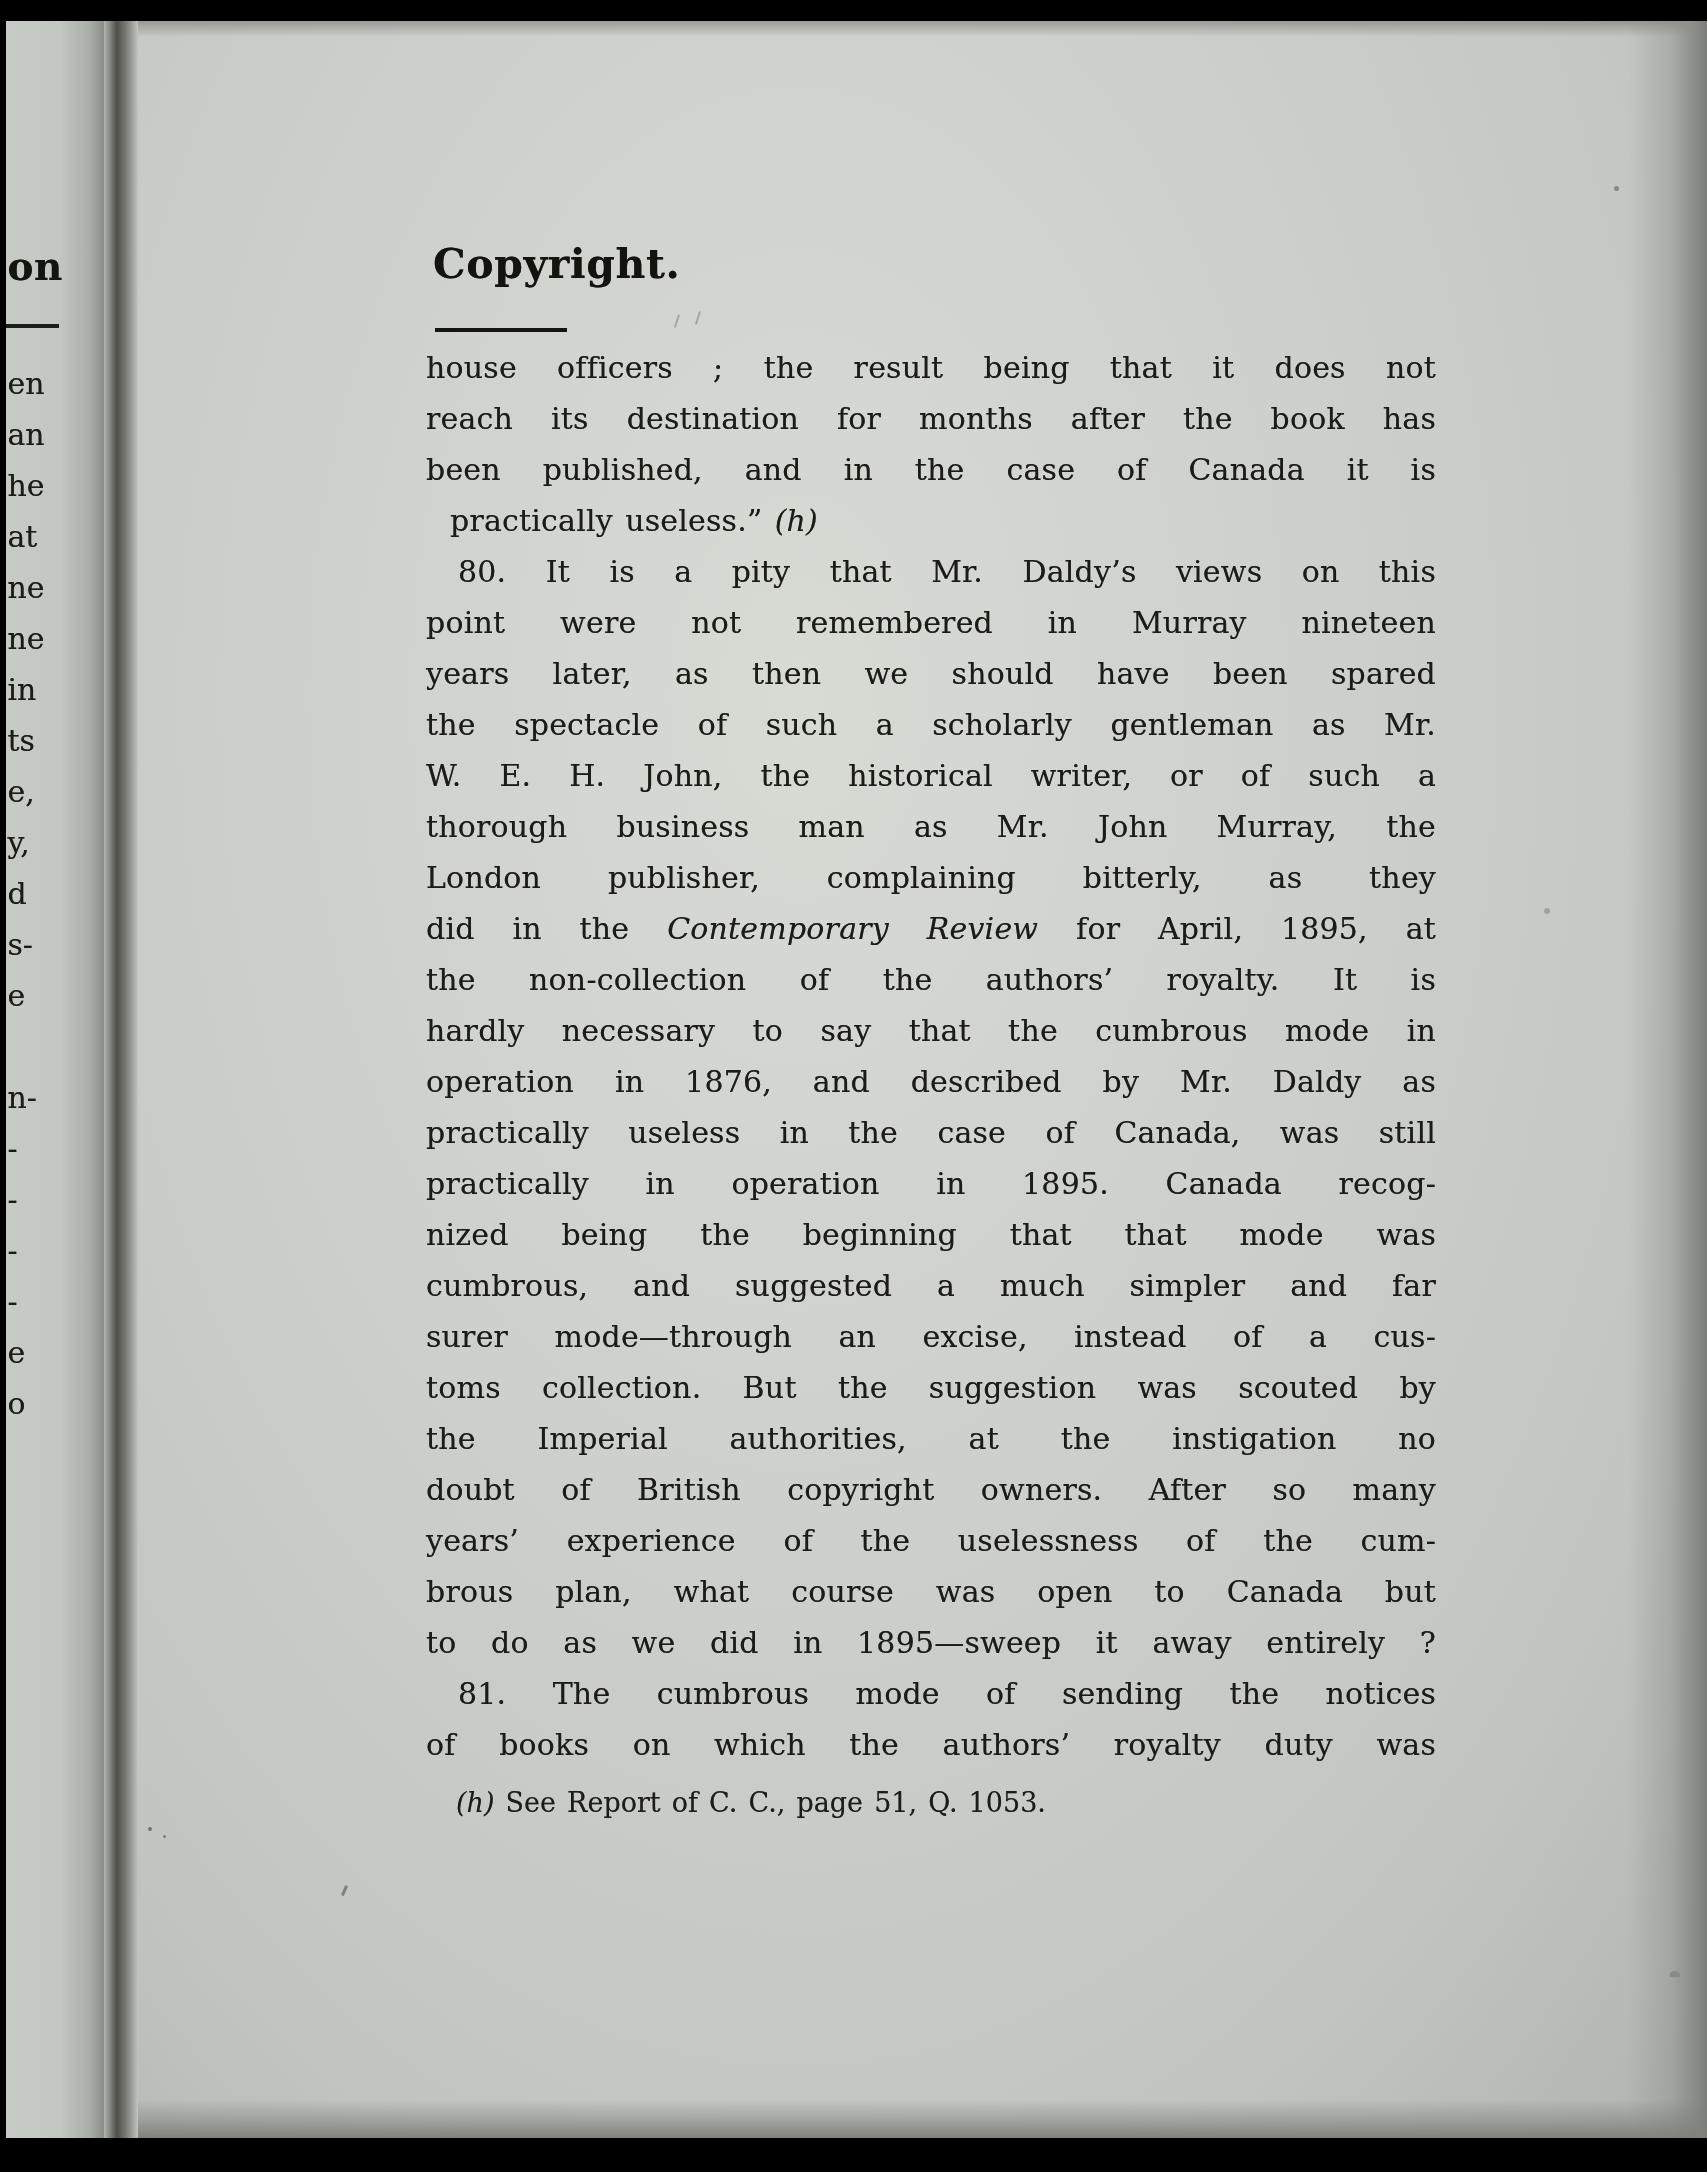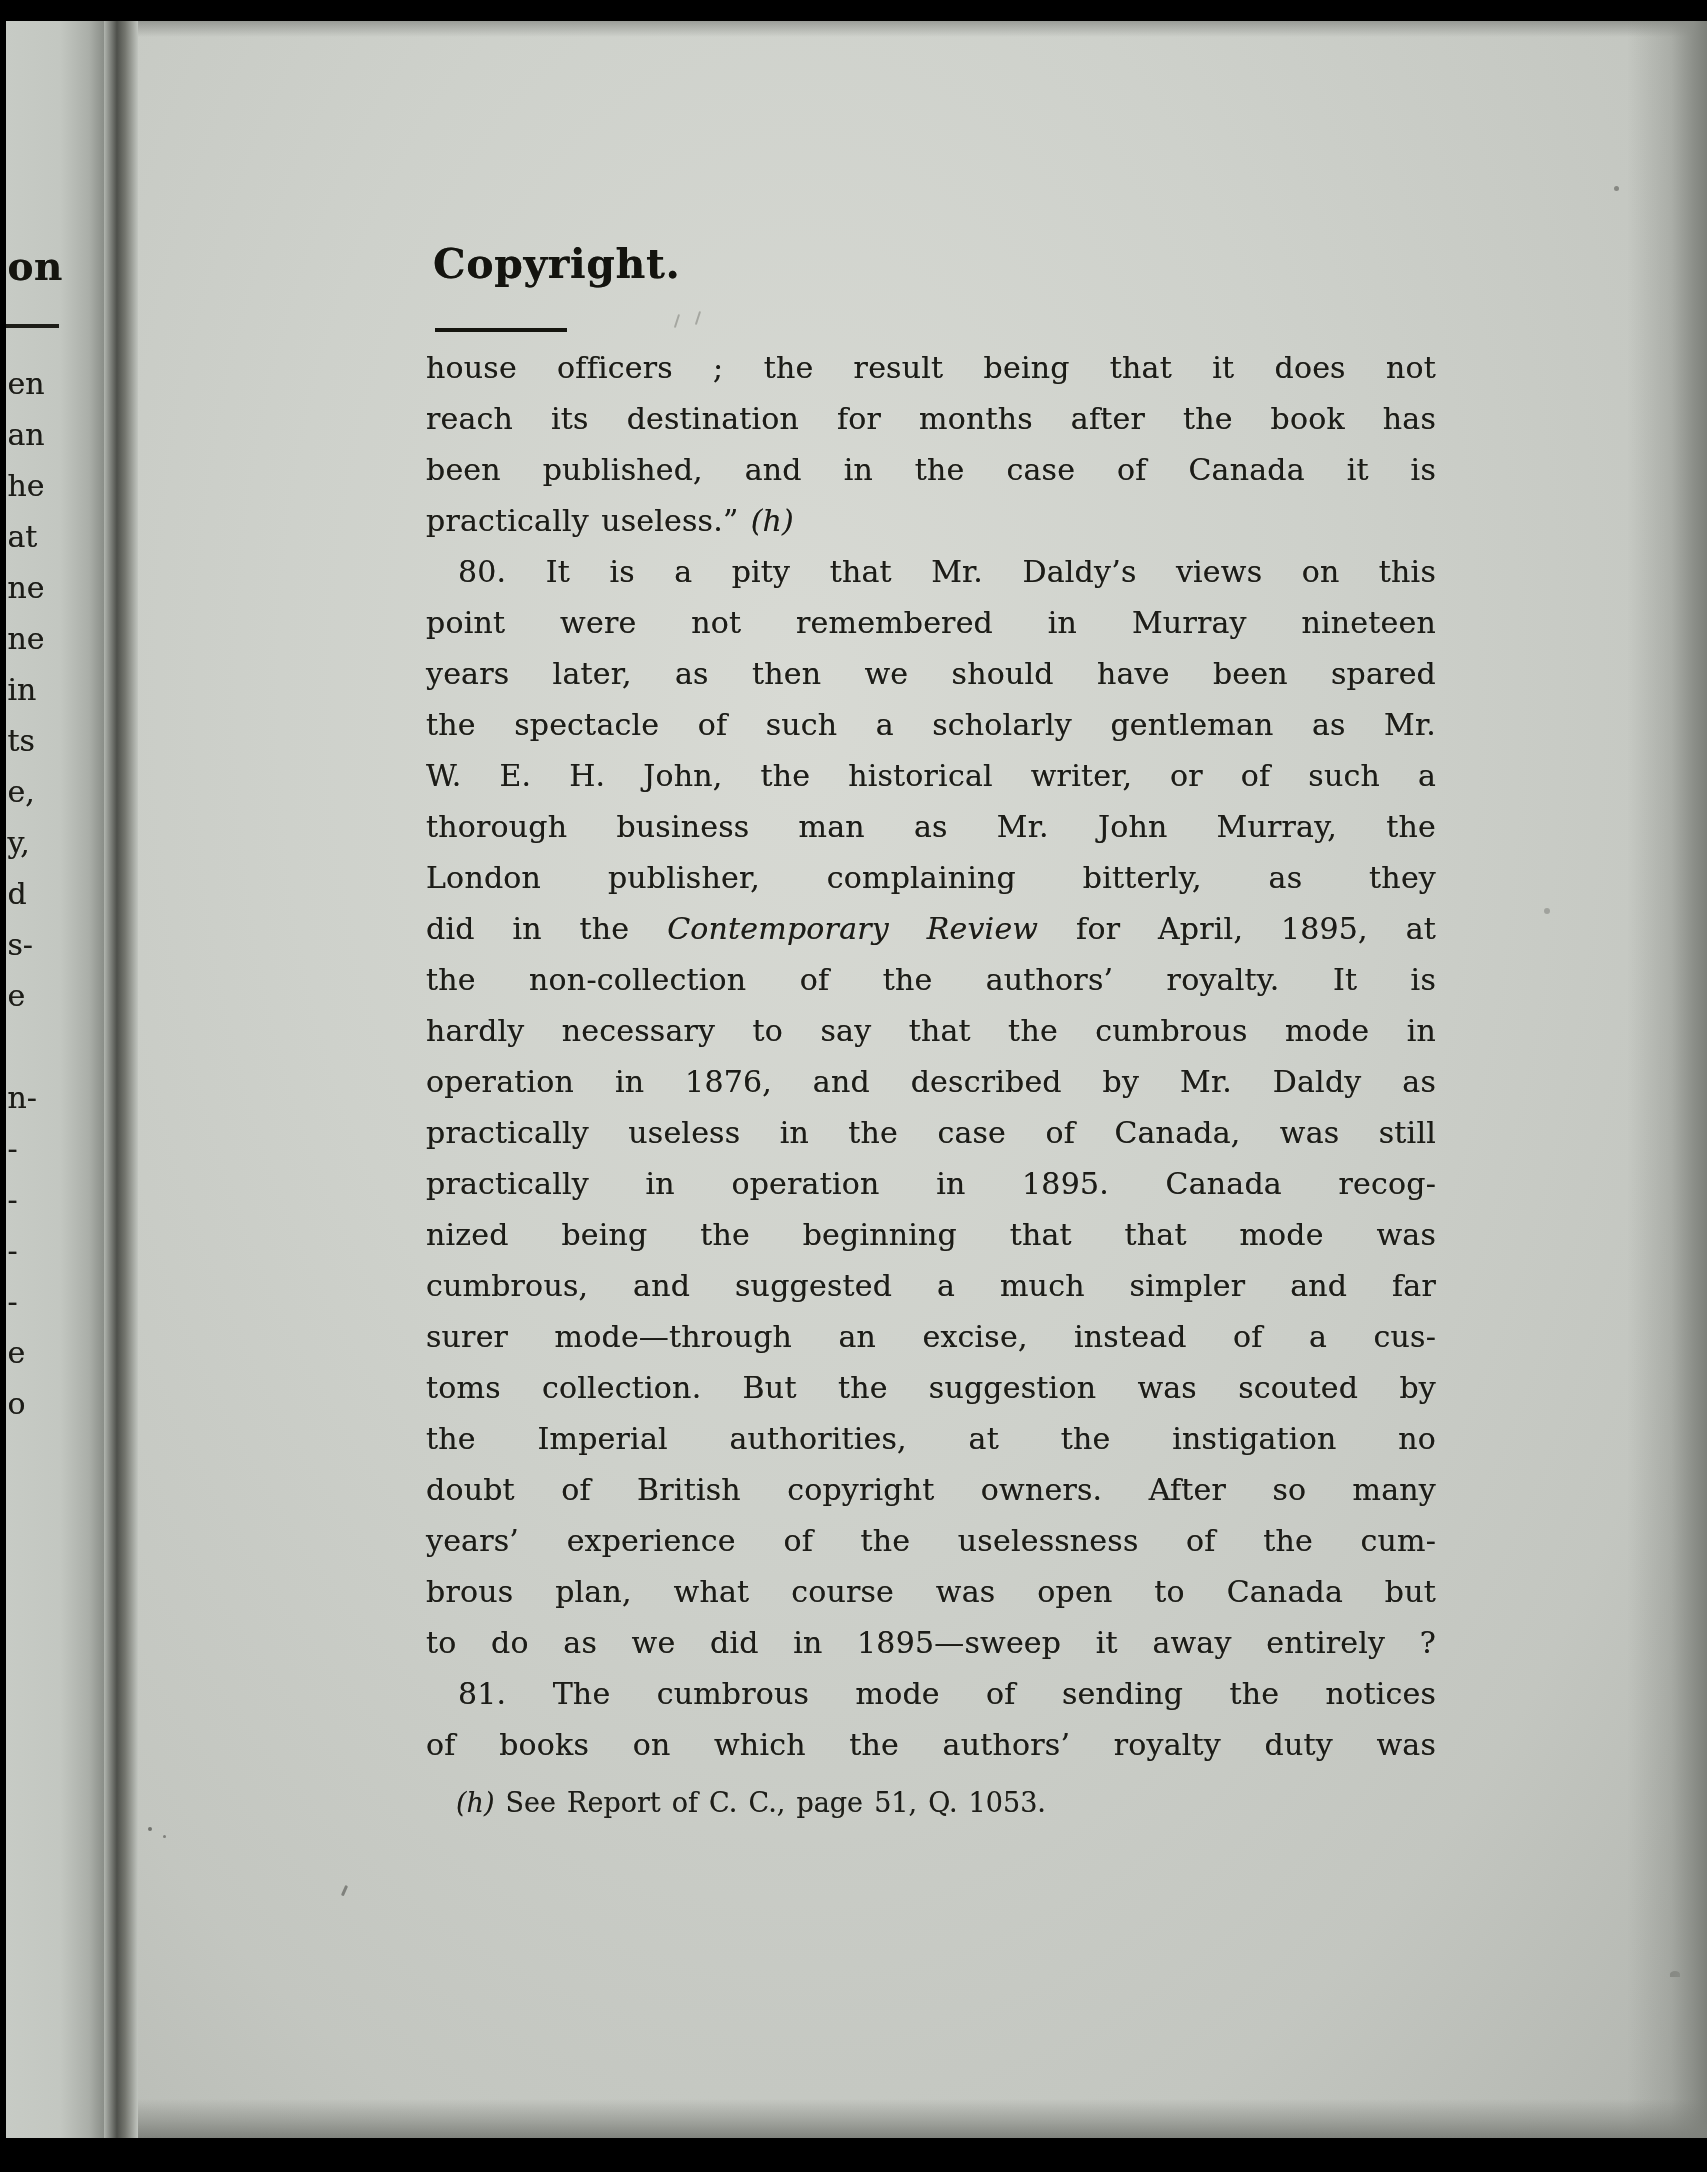--- a/index.html
+++ b/index.html
@@ -58,21 +58,21 @@
   }
   .title-rule { position: absolute; left: 297px; top: 307px; width: 132px; height: 3.7px; background: #15150f; }
 
   .text-block {
     position: absolute; left: 288px; top: 321px; width: 1010px;
     font-size: 30px; line-height: 51px; color: #1c1c17;
     word-spacing: 2.5px; letter-spacing: 0.2px;
     text-shadow: 0 0 0.6px rgba(20,20,16,.55);
   }
   .line { text-align: justify; text-align-last: justify; }
-  .line.last { text-align-last: left; }
+  .line.last { text-align-last: left; margin-left: 24px; }
   .line.indent { text-indent: 32px; }
 
   .footnote {
     position: absolute; left: 318px; top: 1766px;
     font-size: 27px; color: #1d1d18; word-spacing: 2.5px;
     text-shadow: 0 0 0.6px rgba(20,20,16,.5);
   }
 
   
   .right-edge {

